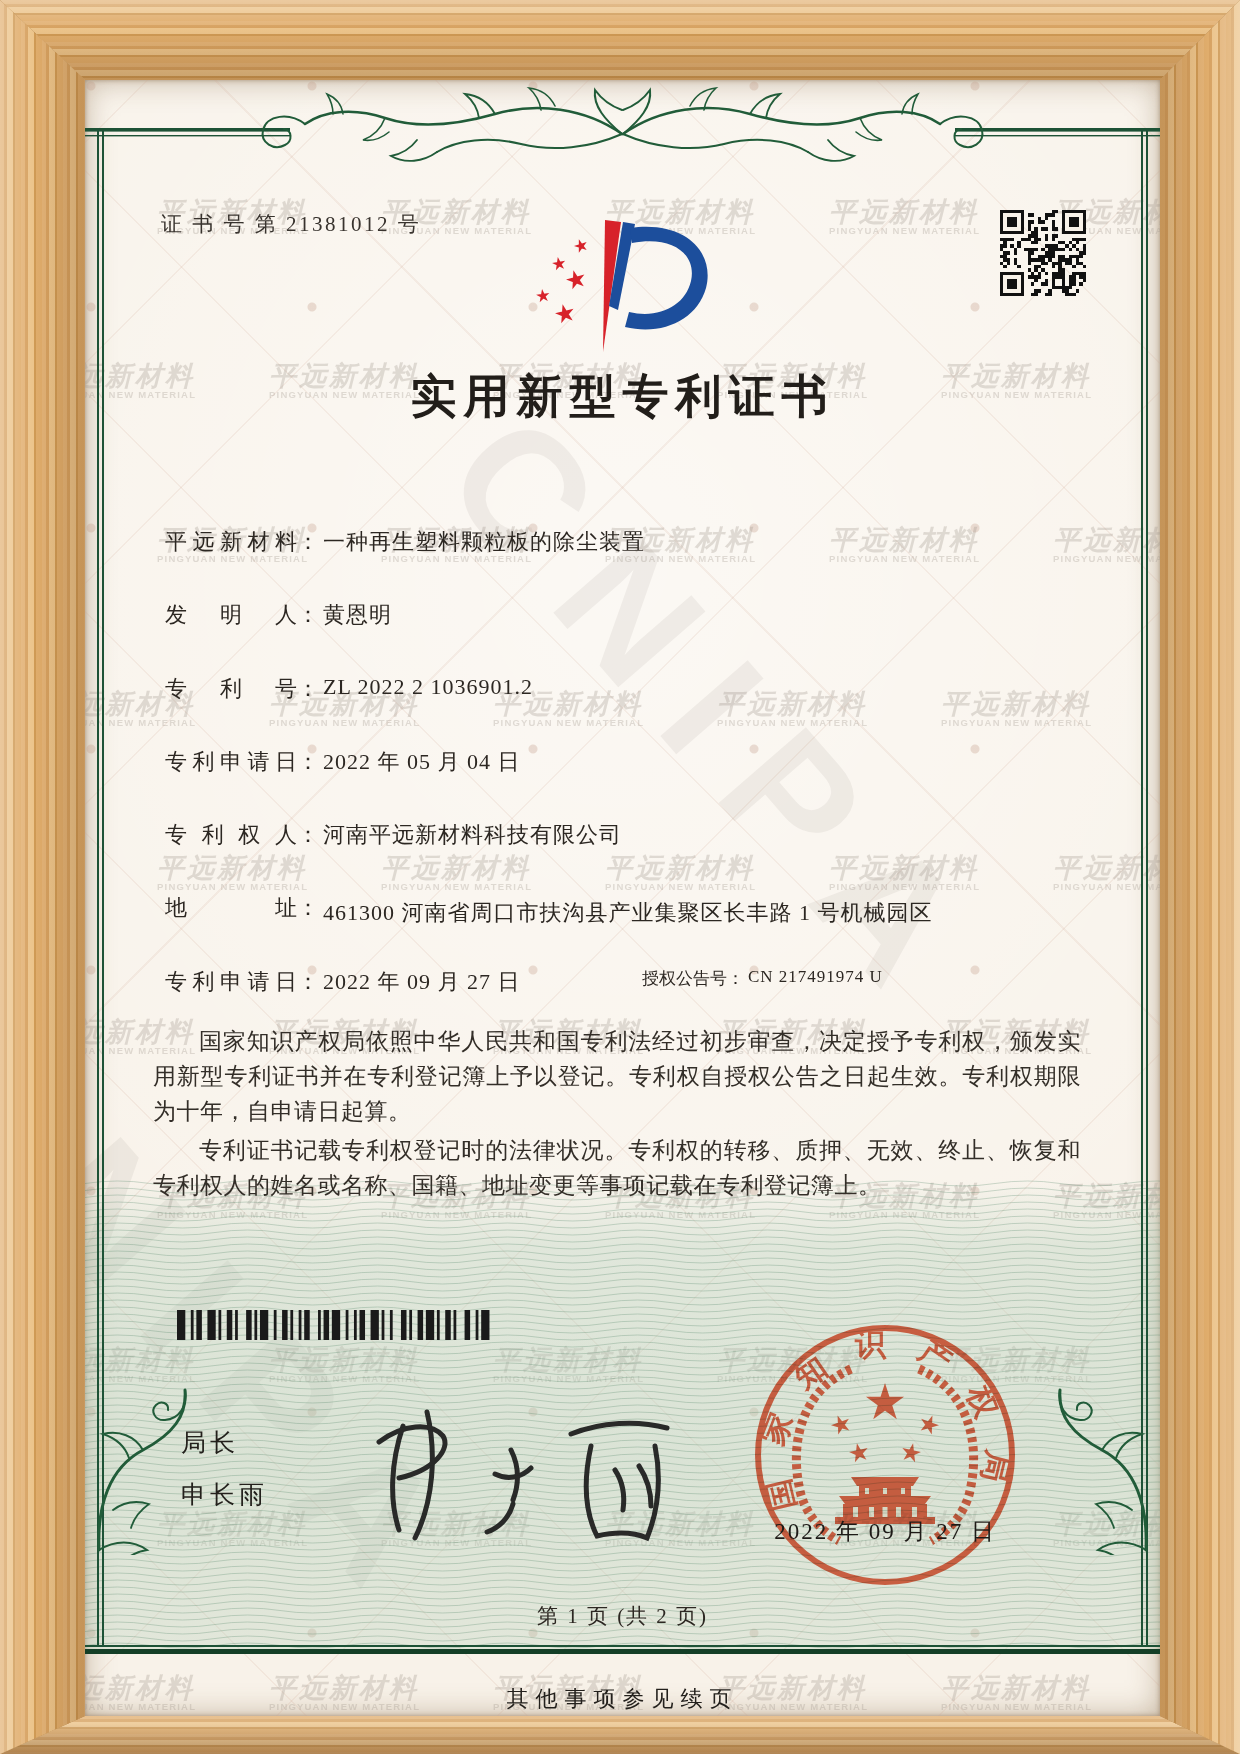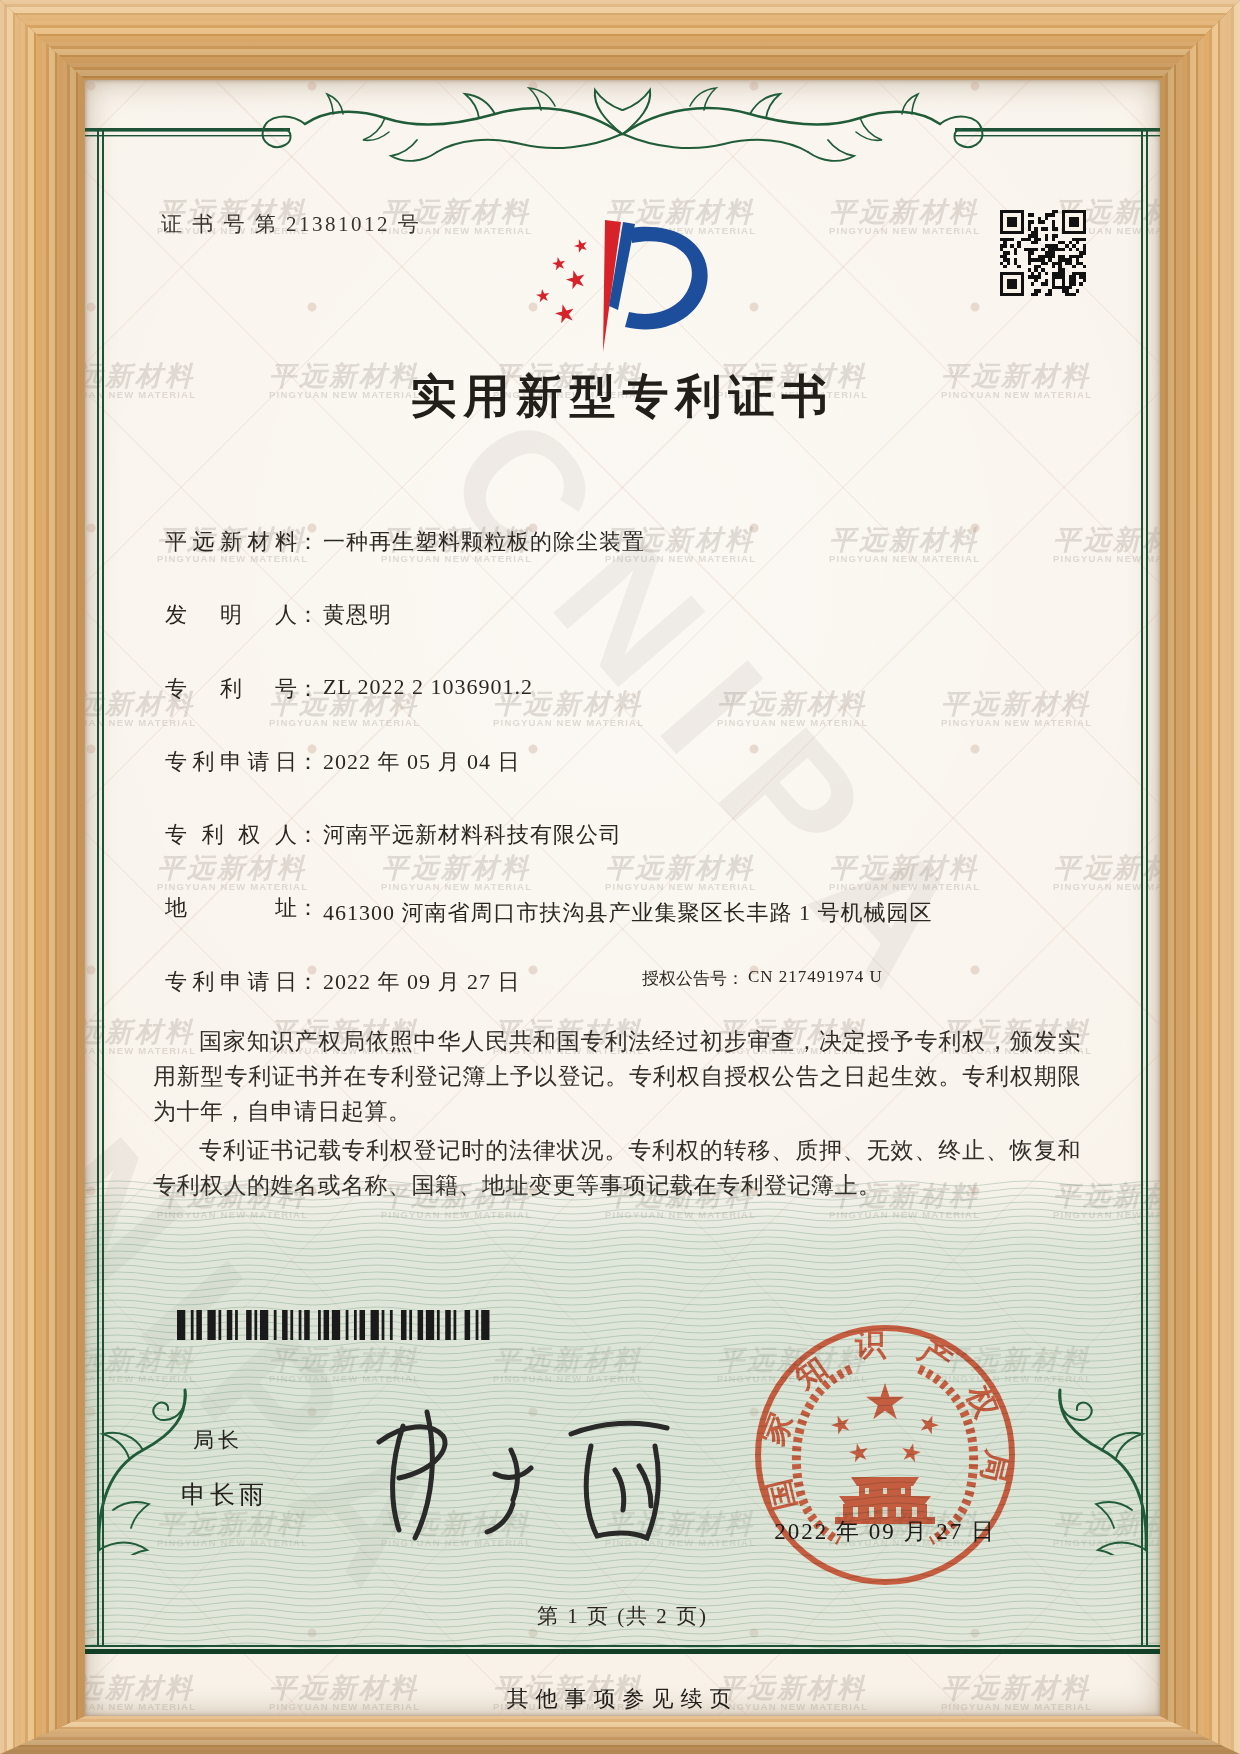--- a/index.html
+++ b/index.html
@@ -82,21 +82,21 @@
   .flabel{display:inline-block;width:132px;text-align:justify;text-align-last:justify;vertical-align:top;}
   .fcolon{display:inline-block;margin-right:4px;vertical-align:top;}
   .fvalue{display:inline-block;vertical-align:top;letter-spacing:1px;}
   .fvalue-wrap{white-space:normal;width:700px;line-height:40px;}
   .f-addr{white-space:normal;}
   .grant2{position:absolute;left:557px;font-size:17px;color:#2c2722;white-space:nowrap;}
   .paras{position:absolute;left:68px;top:944px;width:940px;font-size:23px;line-height:35px;
     color:#332e28;text-align:justify;}
   .paras p{margin:0 12px 4px 0;text-indent:2em;letter-spacing:.5px;}
   .barcode{position:absolute;left:92px;top:1230px;width:318px;height:30px;}
-  .director-title{position:absolute;left:108px;top:1346px;font-size:21px;color:#23201c;letter-spacing:4px;}
+  .director-title{position:absolute;left:96px;top:1346px;font-size:25px;color:#23201c;letter-spacing:4px;}
   .director-name{position:absolute;left:96px;top:1398px;font-size:25px;color:#23201c;letter-spacing:4px;}
   .signature{position:absolute;left:268px;top:1310px;}
   .seal{position:absolute;left:655px;top:1230px;mix-blend-mode:multiply;}
   .seal-date{position:absolute;left:640px;top:1436px;width:320px;text-align:center;
     font-size:23px;color:#1d1a17;letter-spacing:2px;}
   .page-footer{position:absolute;left:0;top:1522px;width:100%;text-align:center;
     font-size:21px;letter-spacing:2px;color:#2c2722;}
   .cont-note{position:absolute;left:0;top:1604px;width:100%;text-align:center;
     font-size:22px;letter-spacing:7px;color:#23201c;}
 </style>

